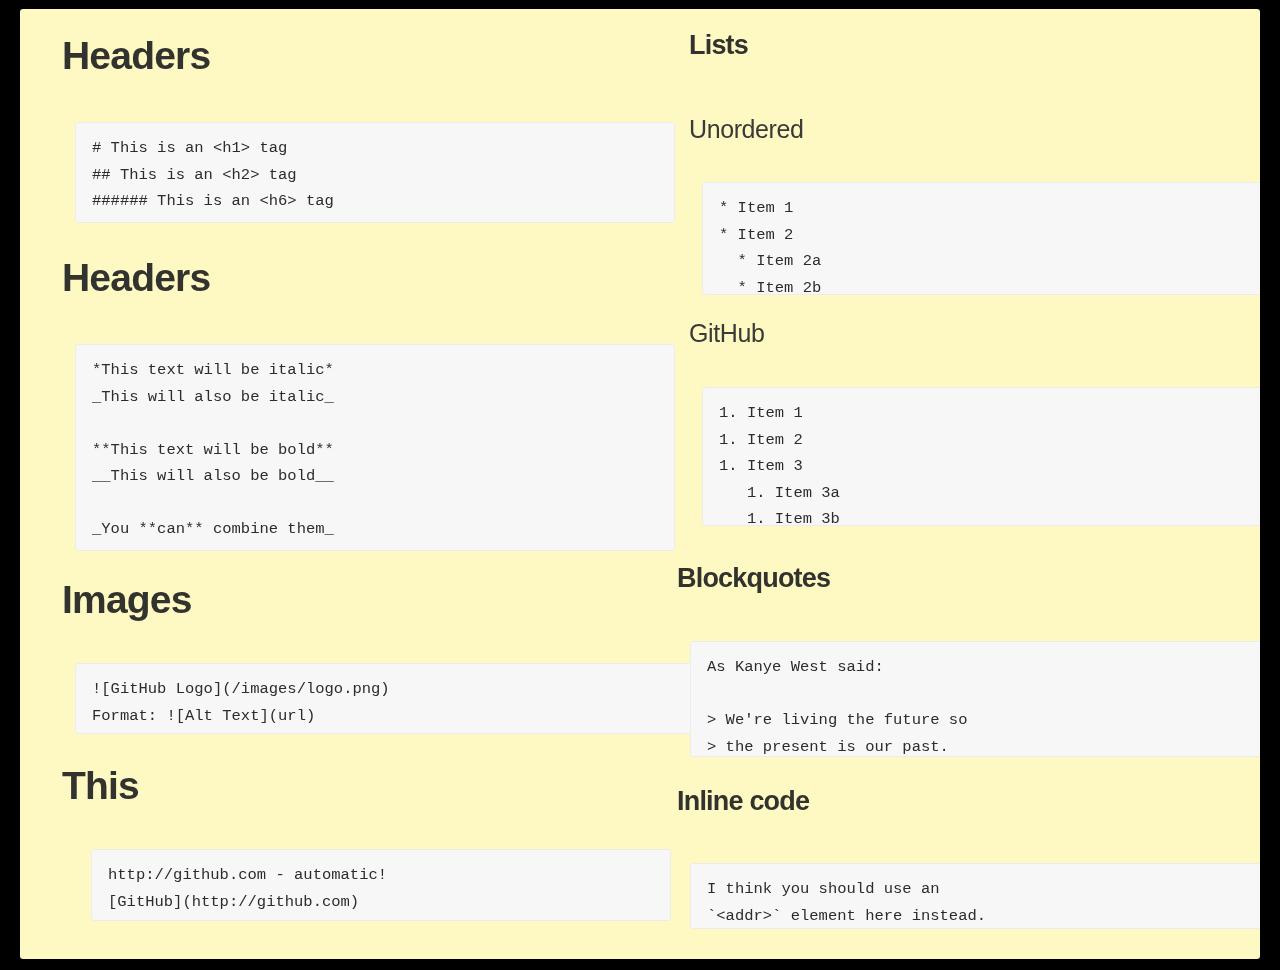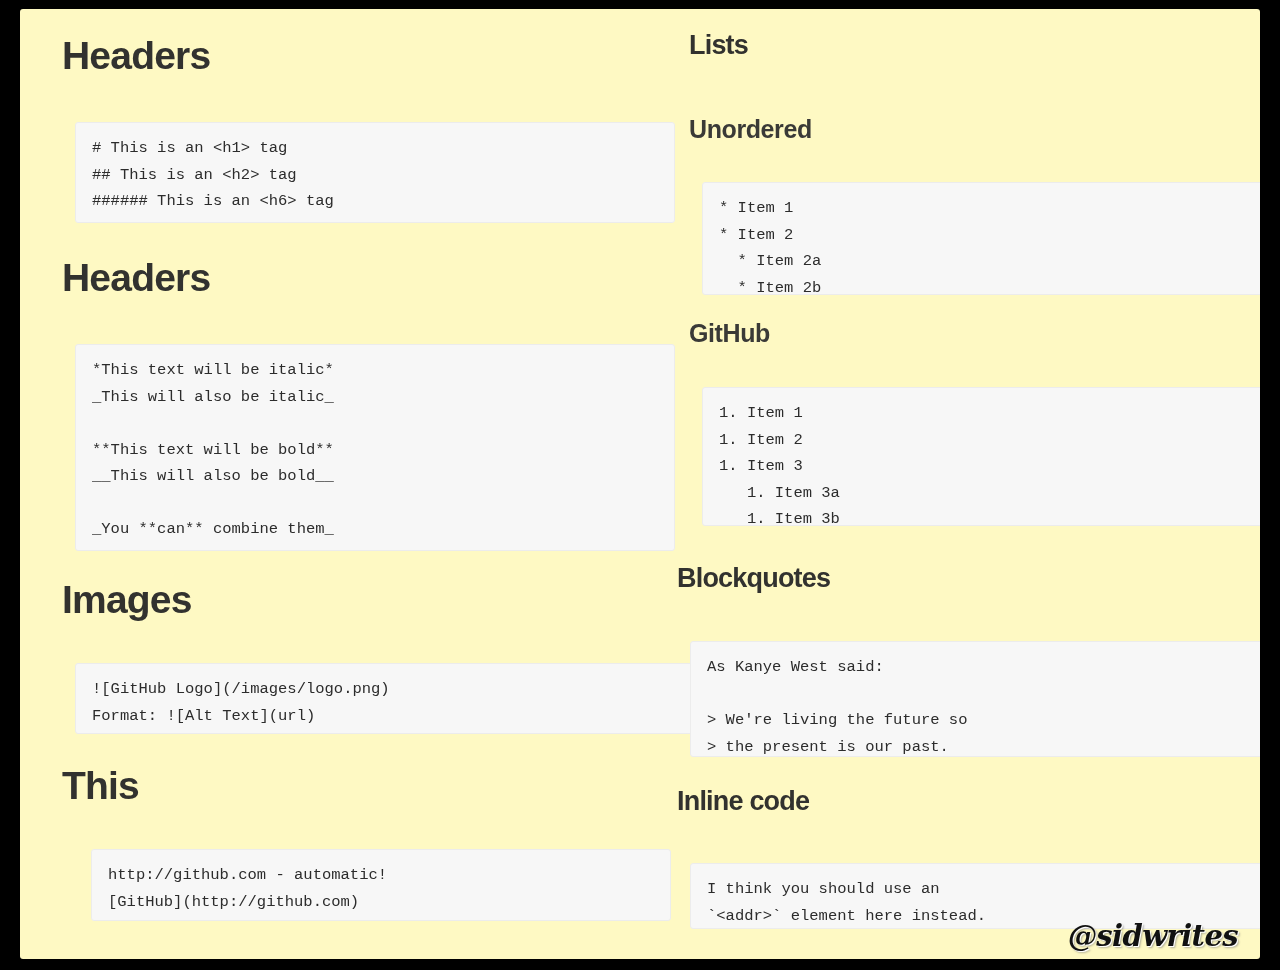--- a/index.html
+++ b/index.html
@@ -64,21 +64,21 @@
 
   .col-left h1.section {
     font-size: 39px;
   }
   .col-right h1.section {
     font-size: 27px;
   }
 
   h2.subsection {
     font-family: "Liberation Sans", sans-serif;
-    font-weight: bold;
+    font-weight: normal;
     font-size: 25px;
     color: #3a3a37;
     letter-spacing: -0.4px;
     margin: 0;
     line-height: 1.1;
   }
 
   pre.codeblock {
     font-family: "Liberation Mono", "DejaVu Sans Mono", monospace;
     font-size: 15.5px;
@@ -191,16 +191,15 @@
 &gt; the present is our past.</pre>
 
         <h1 class="section blk rc-inline-h">Inline code</h1>
         <pre class="codeblock blk rc-inline-c">I think you should use an
 `&lt;addr&gt;` element here instead.</pre>
 
       </div>
 
     </div>
 
-    <div id="watermark">@sidwrites</div>
 
   </div>
 </div>
 
 </body></html>

